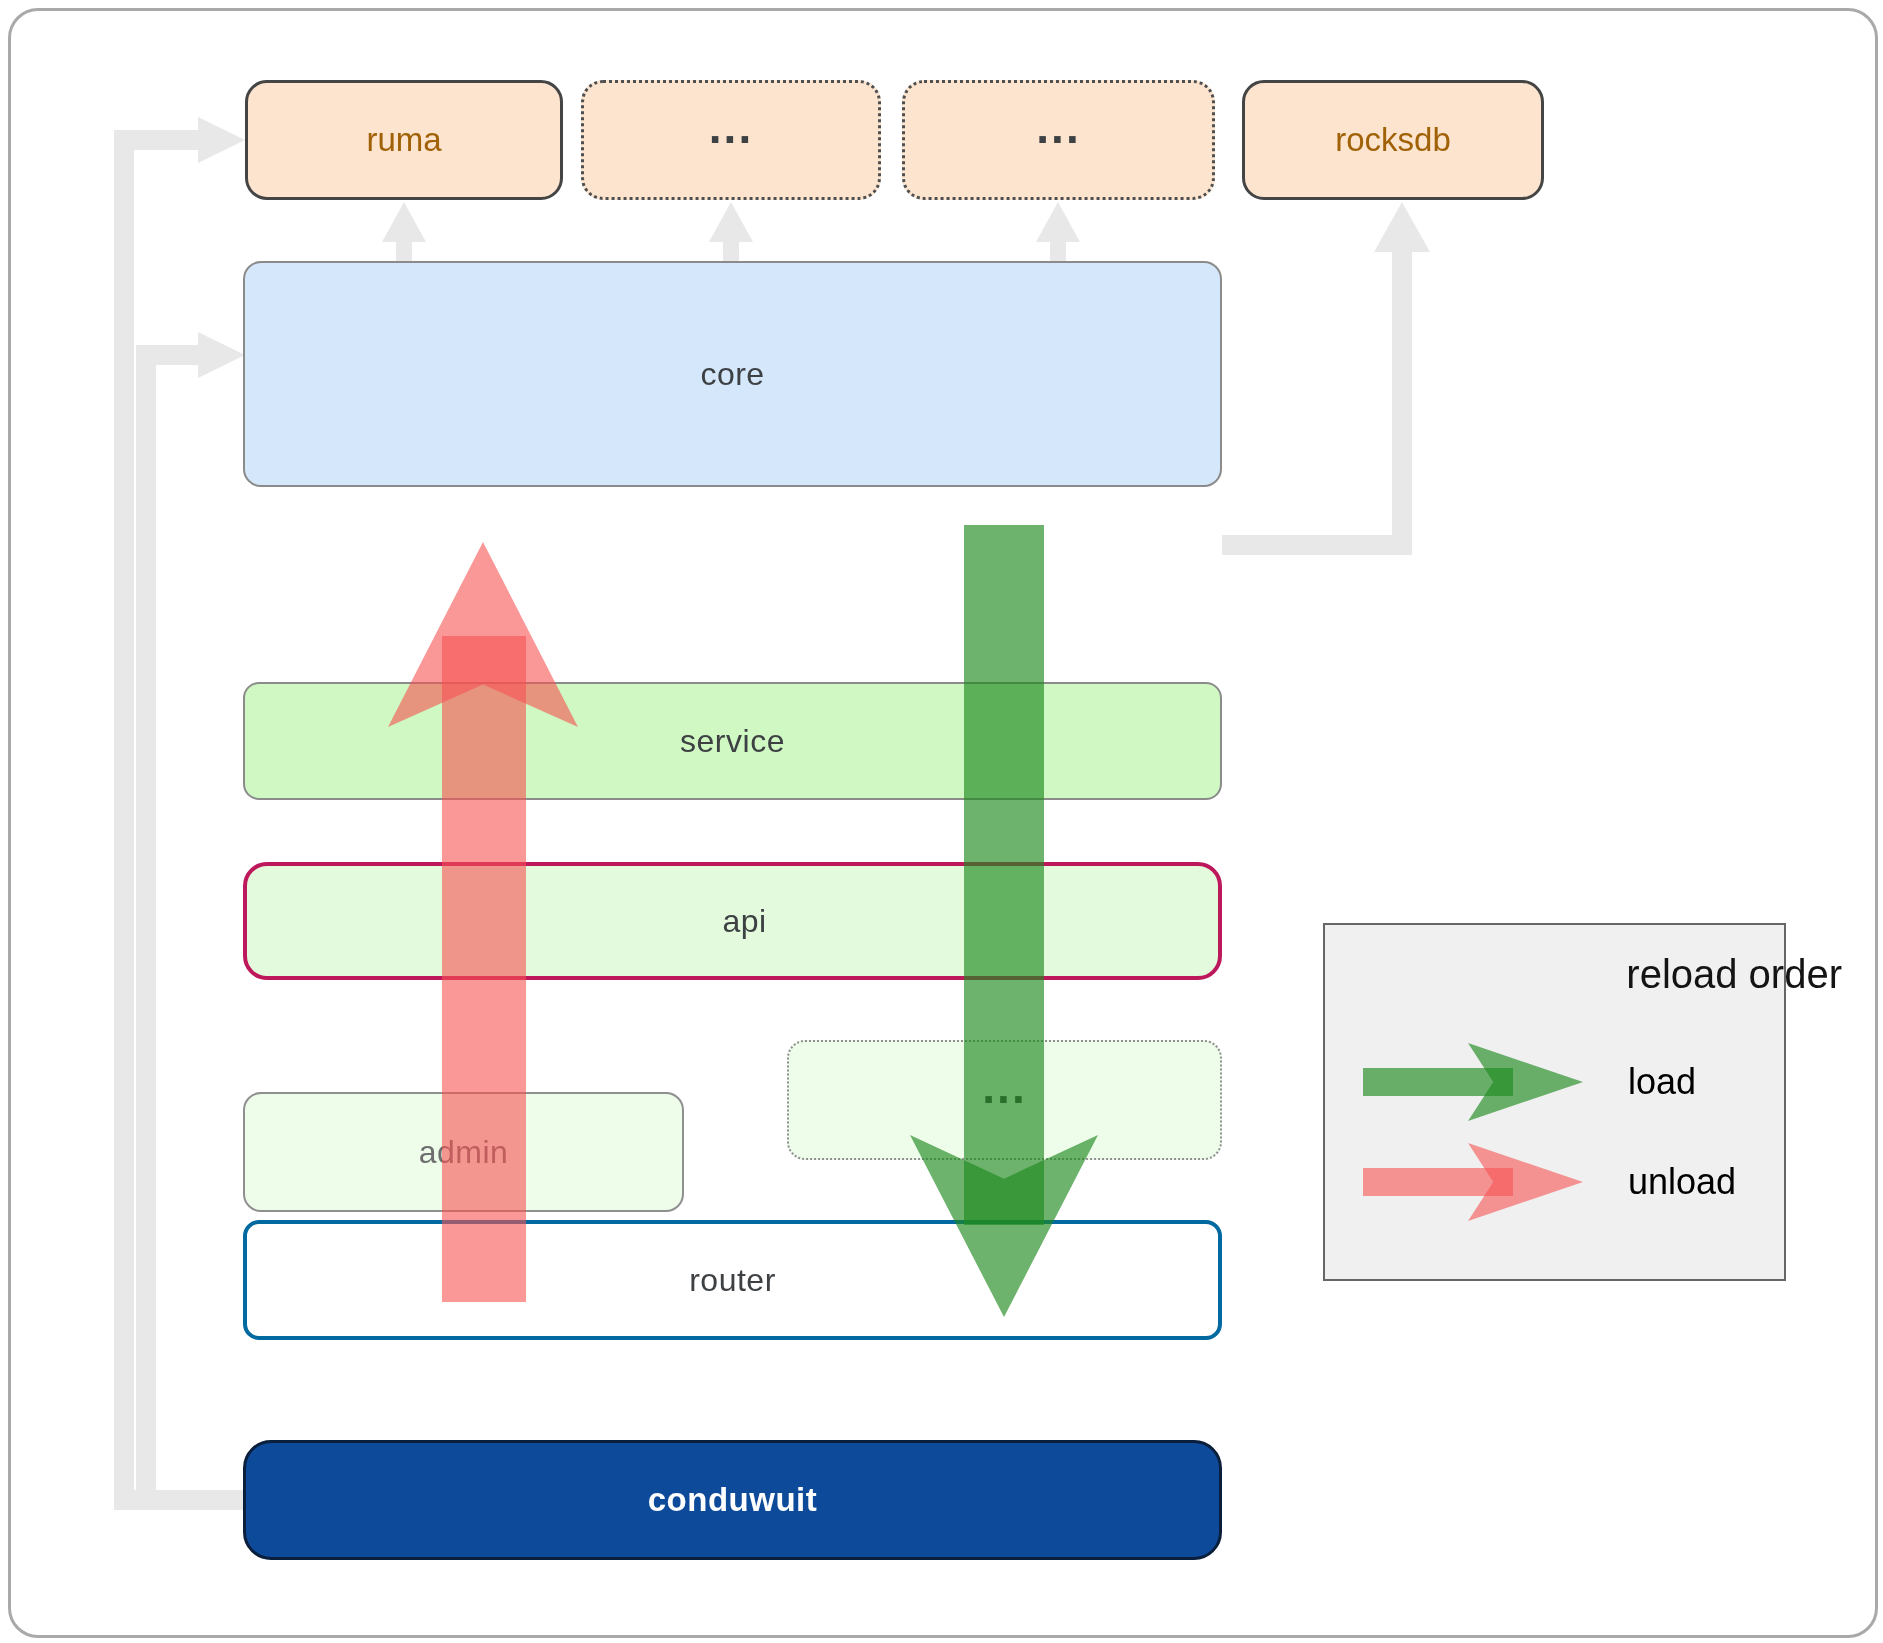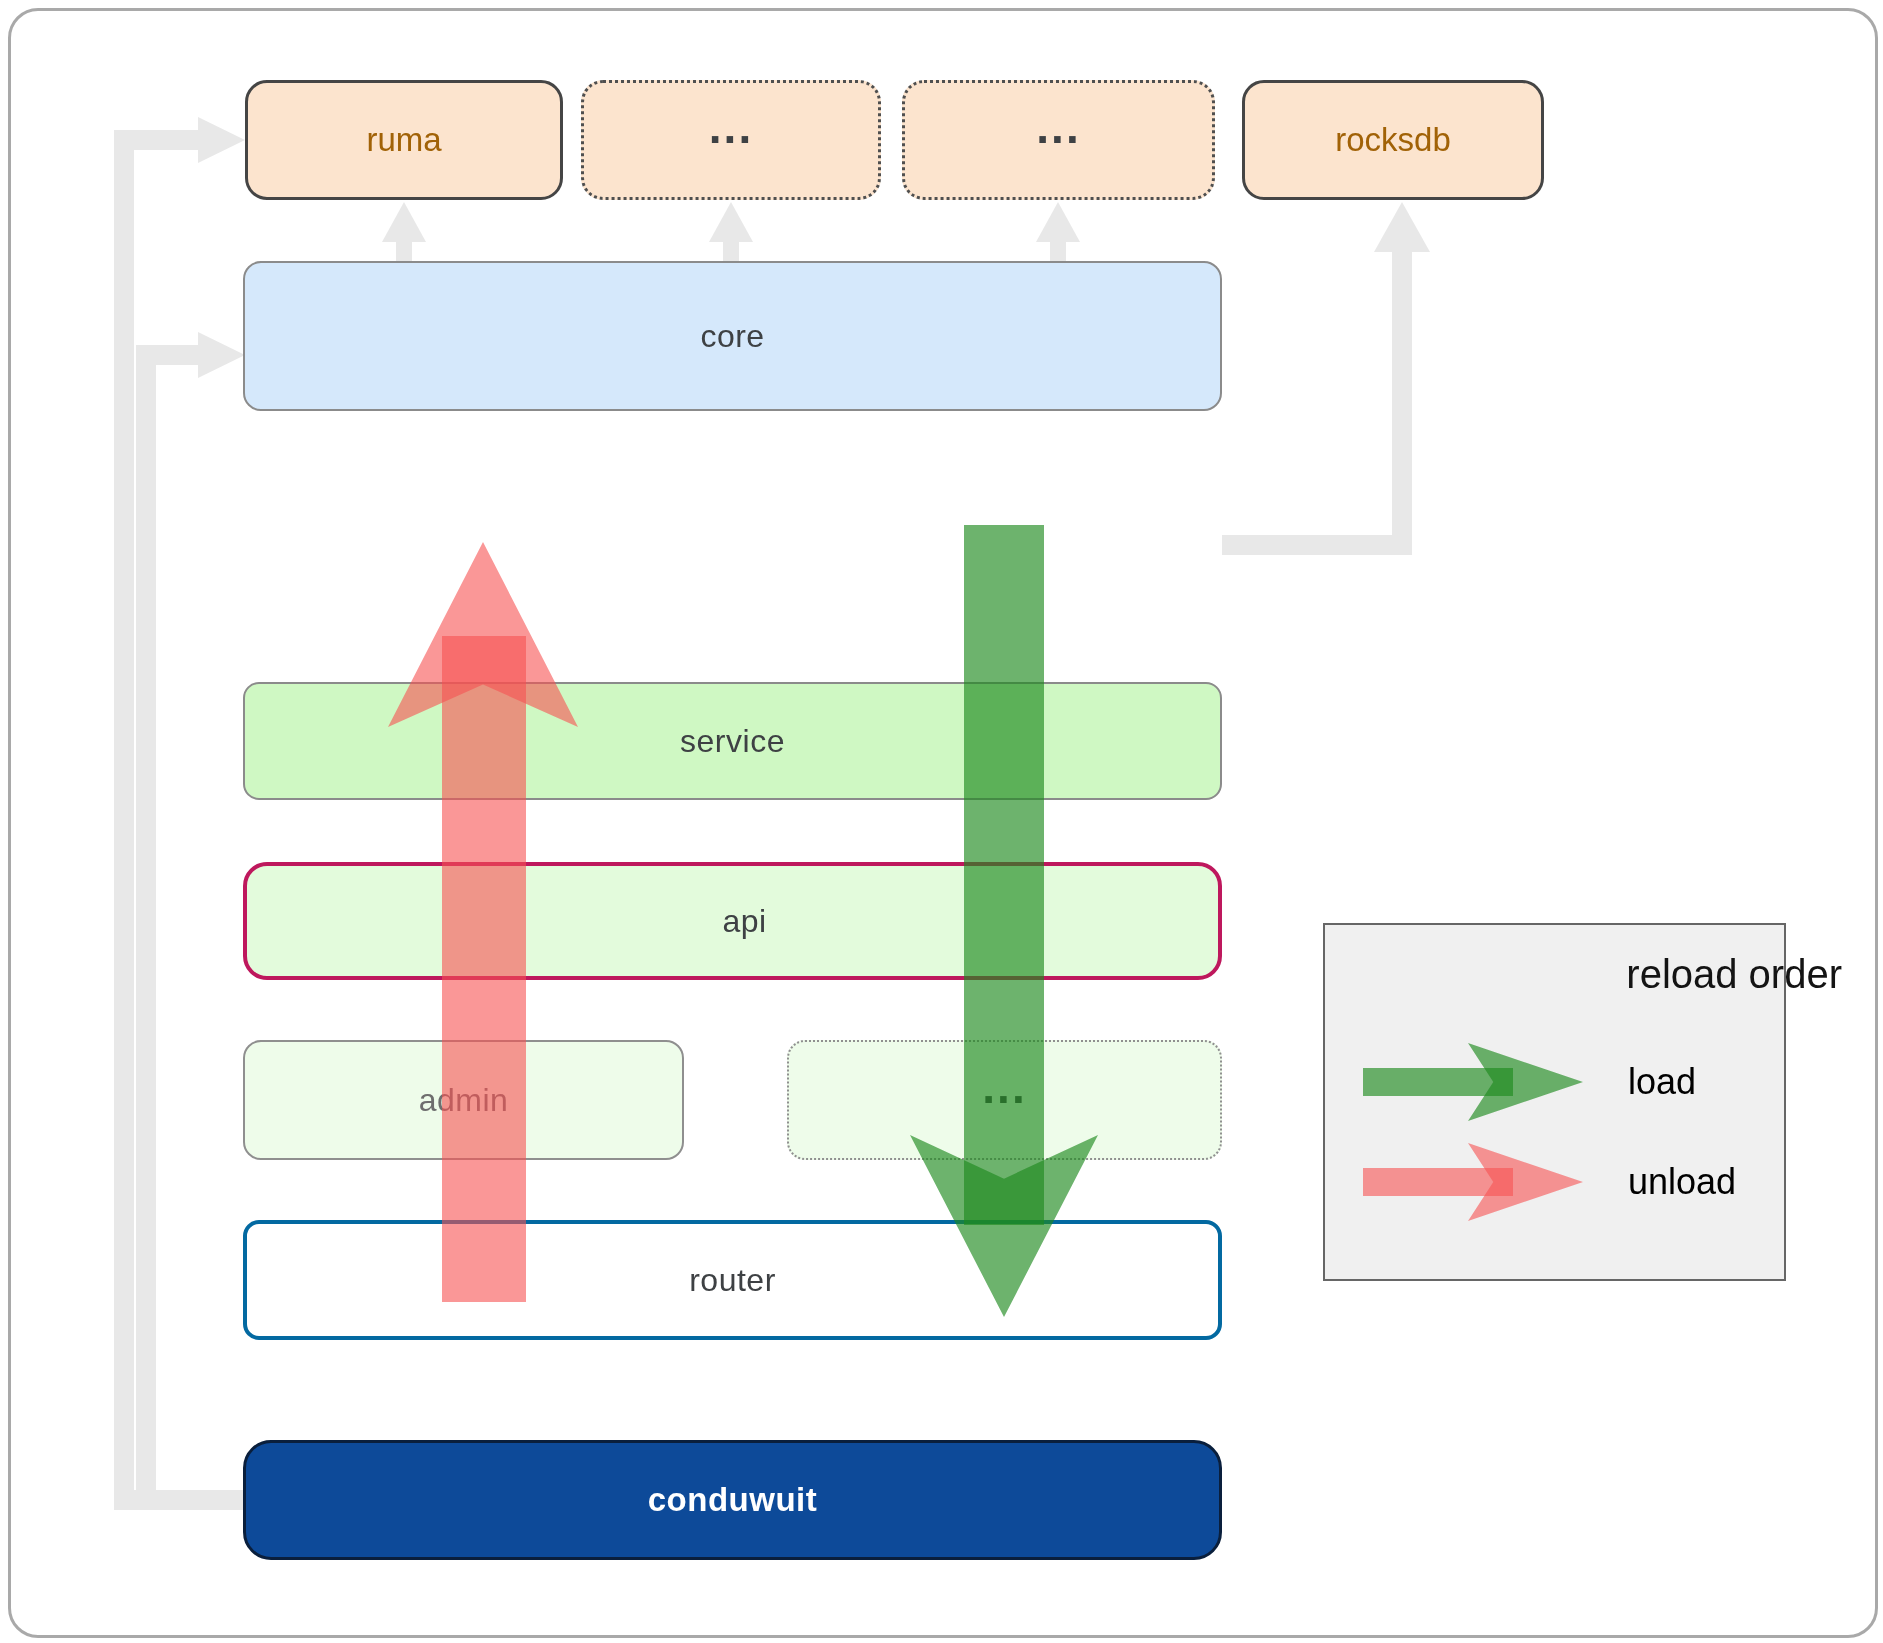--- a/index.html
+++ b/index.html
@@ -68,30 +68,30 @@
   <div class="box peach-dotted" style="left:581px;top:80px;width:300px;height:120px;">
     <span class="dots">...</span>
   </div>
   <div class="box peach-dotted" style="left:902px;top:80px;width:313px;height:120px;">
     <span class="dots">...</span>
   </div>
   <div class="box peach" style="left:1242px;top:80px;width:302px;height:120px;">
     <span class="toplabel">rocksdb</span>
   </div>
 
-  <div class="box core" style="left:243px;top:261px;width:979px;height:150px;">
+  <div class="box core" style="left:243px;top:261px;width:979px;height:226px;">
     <span class="label">core</span>
   </div>
   <div class="box svc" style="left:243px;top:682px;width:979px;height:118px;">
     <span class="label">service</span>
   </div>
   <div class="box api" style="left:243px;top:862px;width:979px;height:118px;">
     <span class="label">api</span>
   </div>
-  <div class="box adm" style="left:243px;top:1040px;width:441px;height:120px;">
+  <div class="box adm" style="left:243px;top:1092px;width:441px;height:120px;">
     <span class="label">admin</span>
   </div>
   <div class="box adm-dotted" style="left:787px;top:1040px;width:435px;height:120px;">
     <span class="dots">...</span>
   </div>
   <div class="box router" style="left:243px;top:1220px;width:979px;height:120px;">
     <span class="label">router</span>
   </div>
   <div class="box conduwuit" style="left:243px;top:1440px;width:979px;height:120px;">
     <span class="label">conduwuit</span>

